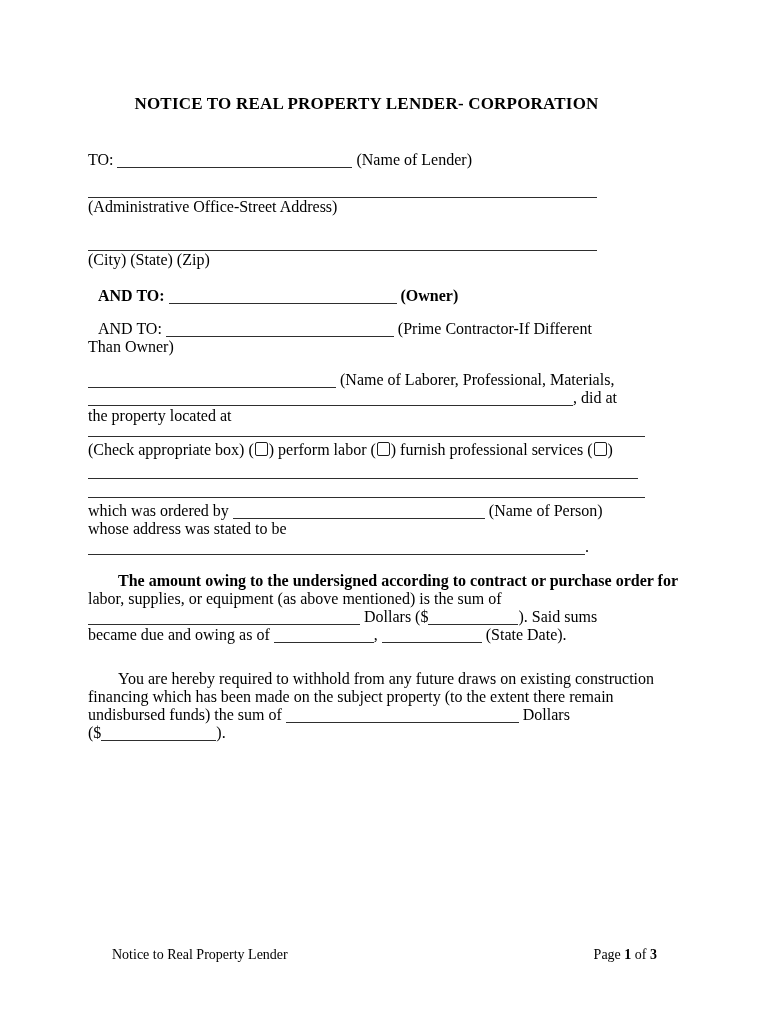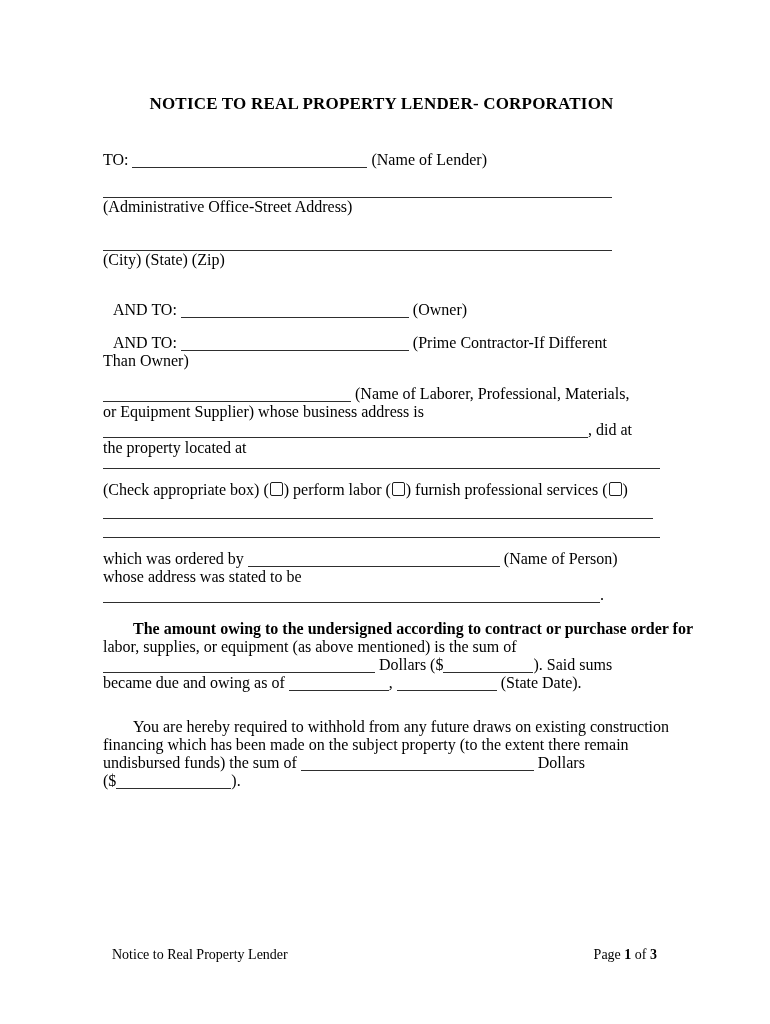--- a/index.html
+++ b/index.html
@@ -6,21 +6,21 @@
   .page{
     position:relative;
     width:770px;height:1024px;
     background:#ffffff;
     color:#000;
     font-family:"Liberation Serif","DejaVu Serif",serif;
     font-size:16px;
     line-height:18px;
     overflow:hidden;
   }
-  .content{position:absolute;left:103px;top:94px;width:557px;}
+  .content{position:absolute;left:88px;top:94px;width:557px;}
   .line{white-space:nowrap;}
   .title{font-weight:bold;text-align:center;font-size:17px;line-height:20px;letter-spacing:.2px;}
   .subtitle{text-align:center;font-size:16px;line-height:18px;}
   .indent10{padding-left:10px;}
   .pind{padding-left:30px;}
   
   .blank{
     display:inline-block;
     border-bottom:1px solid #2e2e2e;
     height:13px;
@@ -36,23 +36,23 @@
     border-radius:2px;
     background:#fff;
     vertical-align:-1px;
     margin:0 1px;
   }
   .w235{width:235px;} .w228{width:228px;} .w248{width:248px;} .w485{width:485px;}
   .w252{width:252px;} .w497{width:497px;} .w272{width:272px;} .w90{width:90px;}
   .w100{width:100px;} .w233{width:233px;} .w115{width:115px;}
   .fw509{width:509px;} .fw550{width:550px;} .fw557{width:557px;}
   .mt37{margin-top:37px;} .mt10h18{margin-top:10px;height:18px;}
-  .mt16h18{margin-top:16px;height:18px;} .mt20{margin-top:32px;} .mt15{margin-top:15px;}
+  .mt16h18{margin-top:16px;height:18px;} .mt20{margin-top:18px;font-weight:bold;} .mt15{margin-top:15px;}
   .h11{height:11px;} .h19{height:19px;} .h18{height:18px;}
-  .mt2{margin-top:12px;} .mt16{margin-top:16px;font-weight:bold;} .mt18{margin-top:26px;}
+  .mt2{margin-top:4px;} .mt16{margin-top:16px;font-weight:bold;} .mt18{margin-top:26px;}
   .footer{
     position:absolute;left:112px;right:113px;top:947px;
     display:flex;justify-content:space-between;
     font-size:14px;line-height:16px;
   }
   .b{font-weight:bold;}
 </style>
 </head>
 <body>
 
@@ -83,21 +83,20 @@
       <span>AND TO:</span>
       <span class="blank w228"></span>
       <span>(Prime Contractor-If Different</span>
     </div>
     <div class="line">Than Owner)</div>
 
     <div class="line mt15">
       <span class="blank w248"></span>
       <span>(Name of Laborer, Professional, Materials,</span>
     </div>
-    <div class="line">or Equipment Supplier) whose business address is</div>
     <div class="line"><span class="blank w485"></span><span>, did at</span></div>
     <div class="line">the property located at</div>
 
     <div class="fill fw557 h11"></div>
 
     <div class="line mt2"><span>(Check appropriate box) (</span><span class="cb"></span><span>) perform labor (</span><span class="cb"></span><span>) furnish professional services (</span><span class="cb"></span><span>)</span></div>
 
     <div class="fill fw550 h19"></div>
     <div class="fill fw557 h18"></div>
 

